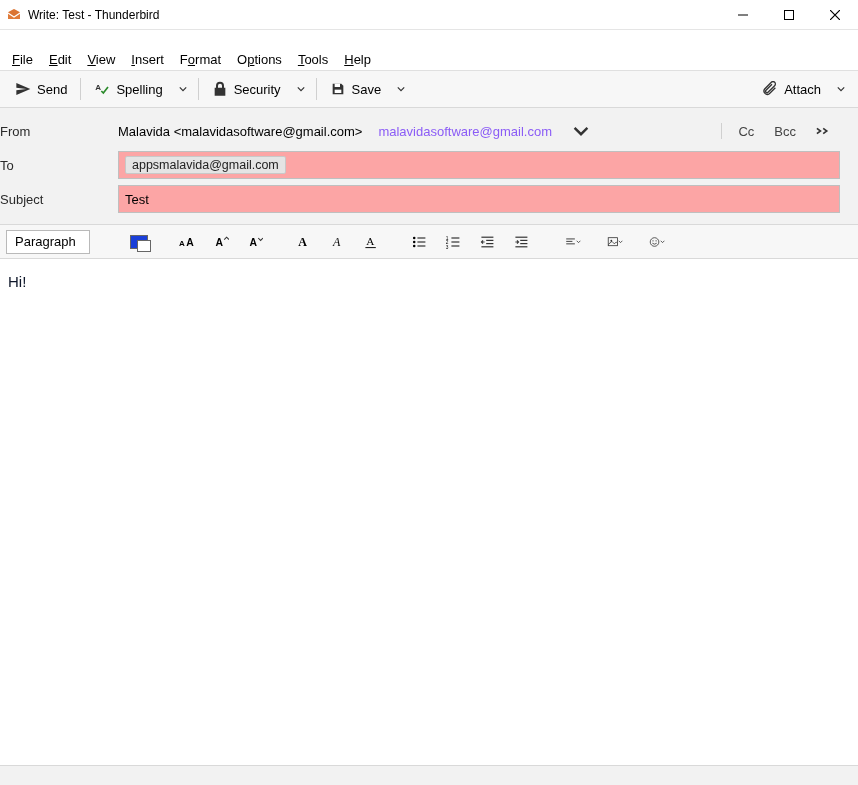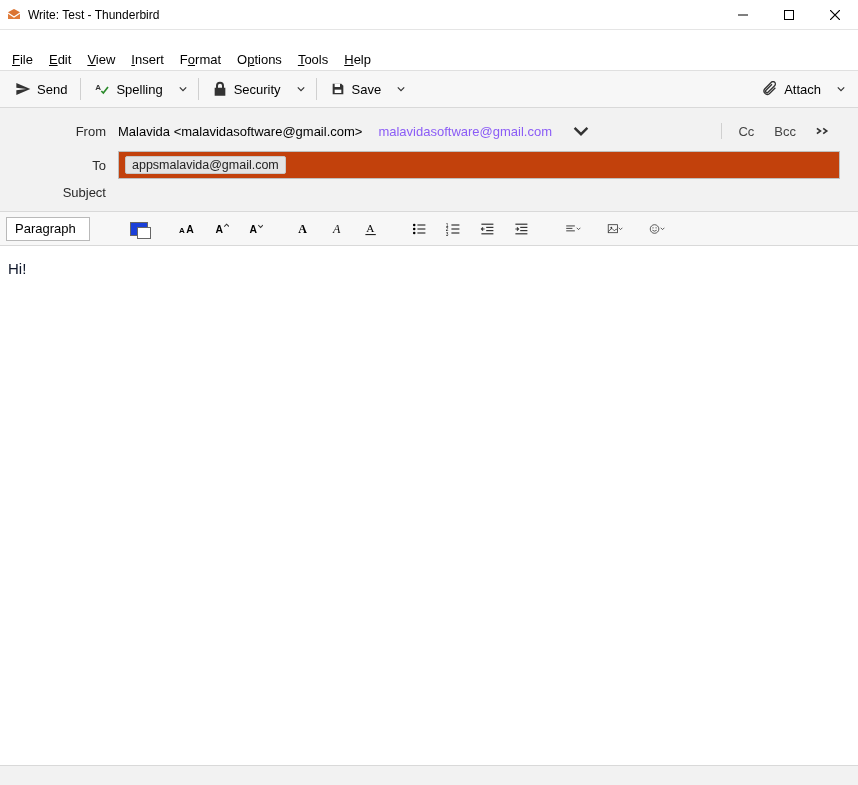--- a/index.html
+++ b/index.html
@@ -25,27 +25,27 @@
   .tbtn.icon-only { padding: 0 6px; }
   .tbtn.icon-only svg { margin-right: 0; }
   .vsep { width: 1px; height: 22px; background: #d0d0d0; margin: 0 4px; }
   .toolbar .spacer { flex: 1 1 auto; }
   .drop-arrow { padding: 0 3px; }
   .drop-arrow svg { width: 8px; height: 8px; }
 
   
   .hdr-area { background: #f2f2f2; border-bottom: 1px solid #d9d9d9; padding: 6px 0 8px 0; }
   .hdr-row { display: flex; align-items: center; padding: 3px 10px 3px 0; }
-  .hdr-label { width: 118px; text-align: right; padding-right: 12px; font-size: 13px; color: #2a2a2a; }
+  .hdr-label { width: 118px; text-align: left; padding-right: 12px; font-size: 13px; color: #2a2a2a; }
   .from-value { font-size: 13px; }
   .from-faded { color: #8b5cf6; margin-left: 16px; }
   .from-drop { margin-left: 14px; padding: 2px; }
   .hdr-right { margin-left: auto; display: flex; align-items: center; gap: 4px; padding-right: 6px; }
   .cc-btn { padding: 2px 8px; font-size: 13px; color: #444; }
-  .input-field { flex: 1 1 auto; height: 28px; background: #c2410c; border: 1px solid #bfbfbf; padding: 0 6px; font-size: 13px; display: flex; align-items: center; margin-right: 8px; }
+  .input-field { flex: 1 1 auto; height: 28px; background: #fca5a5; border: 1px solid #bfbfbf; padding: 0 6px; font-size: 13px; display: flex; align-items: center; margin-right: 8px; }
   .pill { background: #e4e4e4; border: 1px solid #c8c8c8; border-radius: 2px; padding: 1px 6px; font-size: 12.5px; color: #222; }
 
   
   .fmtbar { height: 34px; background: #f7f7f7; border-bottom: 1px solid #d9d9d9; display: flex; align-items: center; padding: 0 6px; gap: 8px; }
   .sel { height: 24px; border: 1px solid #b9b9b9; background: #fff; display: flex; align-items: center; padding: 0 8px 0 8px; font-size: 13px; cursor: default; }
   .sel .arrow { margin-left: 8px; }
   .fmt-btn { width: 26px; height: 26px; display: flex; align-items: center; justify-content: center; cursor: default; border-radius: 2px; }
   .fmt-btn svg { width: 16px; height: 16px; }
   .mini-sep { width: 6px; }
   .color-swatch { width: 18px; height: 14px; background: #1a3fd8; border: 1px solid #666; position: relative; }
@@ -182,20 +182,23 @@
     </div>
   </div>
   <div class="hdr-row">
     <div class="hdr-label">To</div>
     <div class="input-field">
       <span class="pill">appsmalavida@gmail.com</span>
     </div>
   </div>
   <div class="hdr-row">
     <div class="hdr-label">Subject</div>
+    <div class="input-field">
+      <span>Test</span>
+    </div>
   </div>
 </div>
 
 <div class="fmtbar">
   <div class="sel" style="width:84px">
     <span>Paragraph</span>
     <svg class="arrow" viewBox="0 0 10 10" width="9" height="9">
         <path d="M1 3 L5 7 L9 3" fill="none" stroke="#333" stroke-width="1.5"></path>
       </svg>
   </div>

